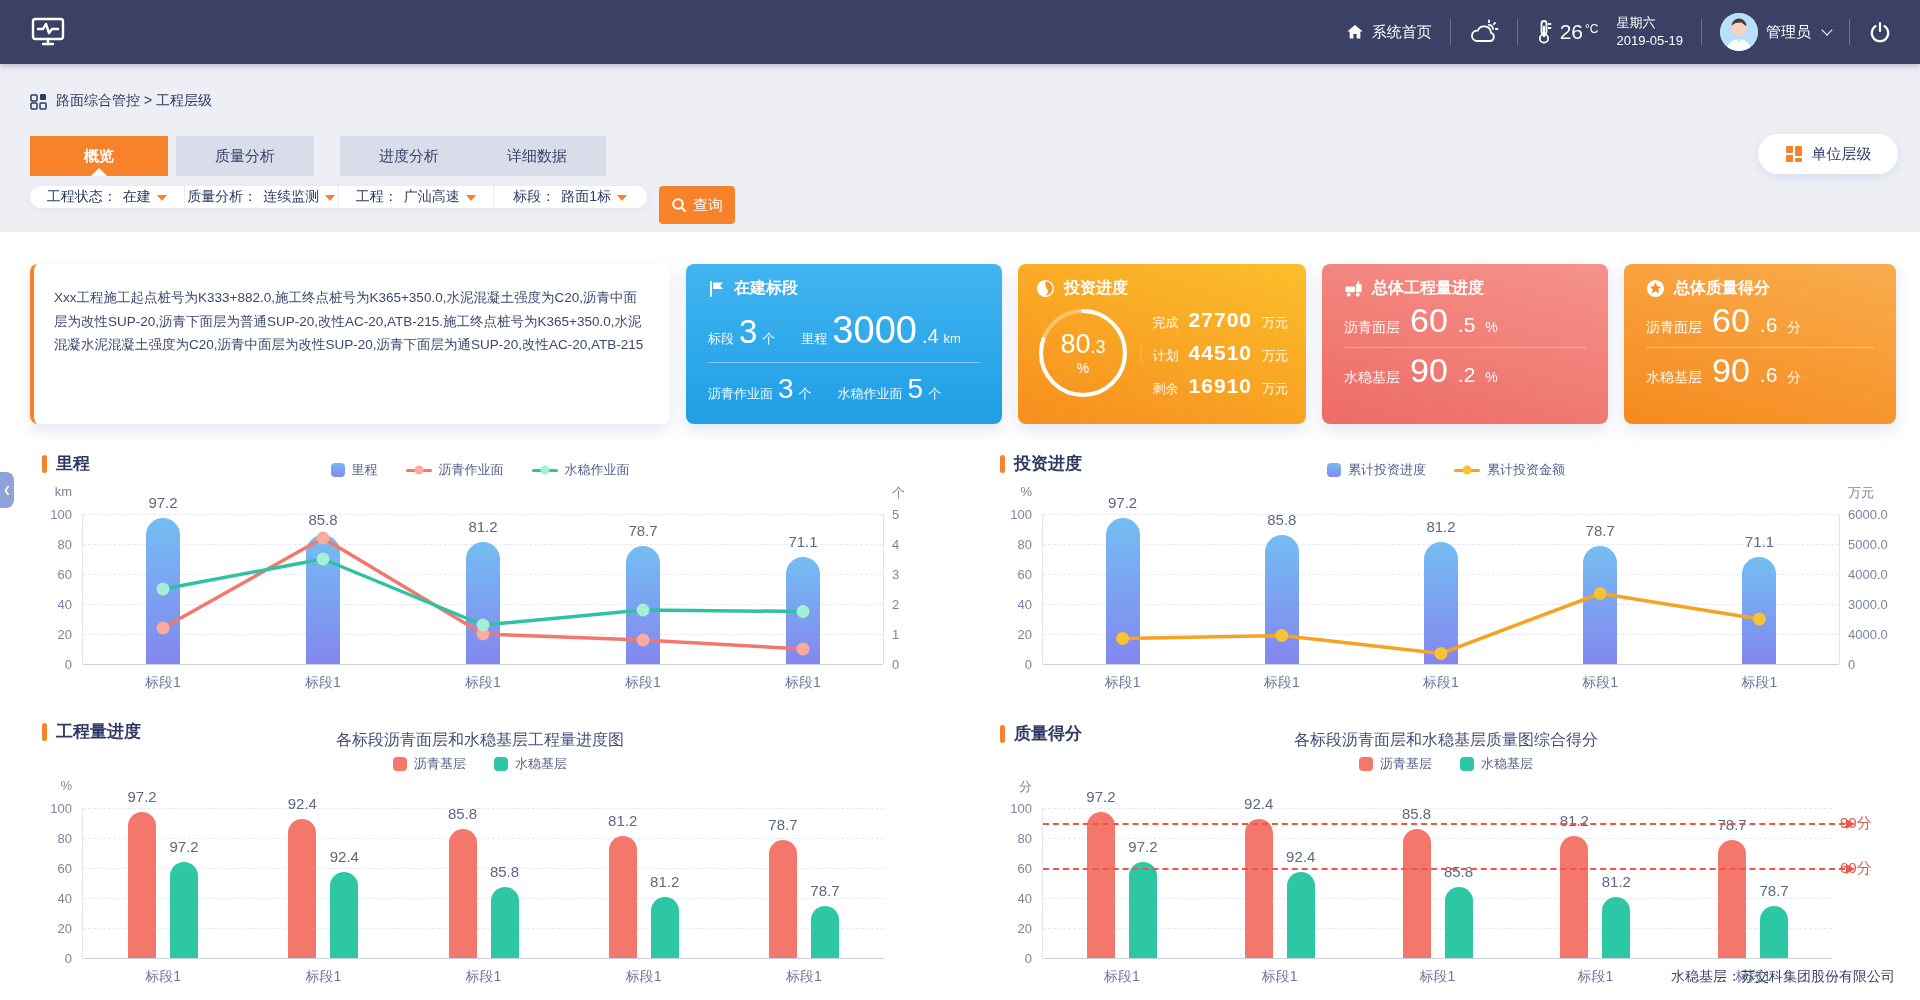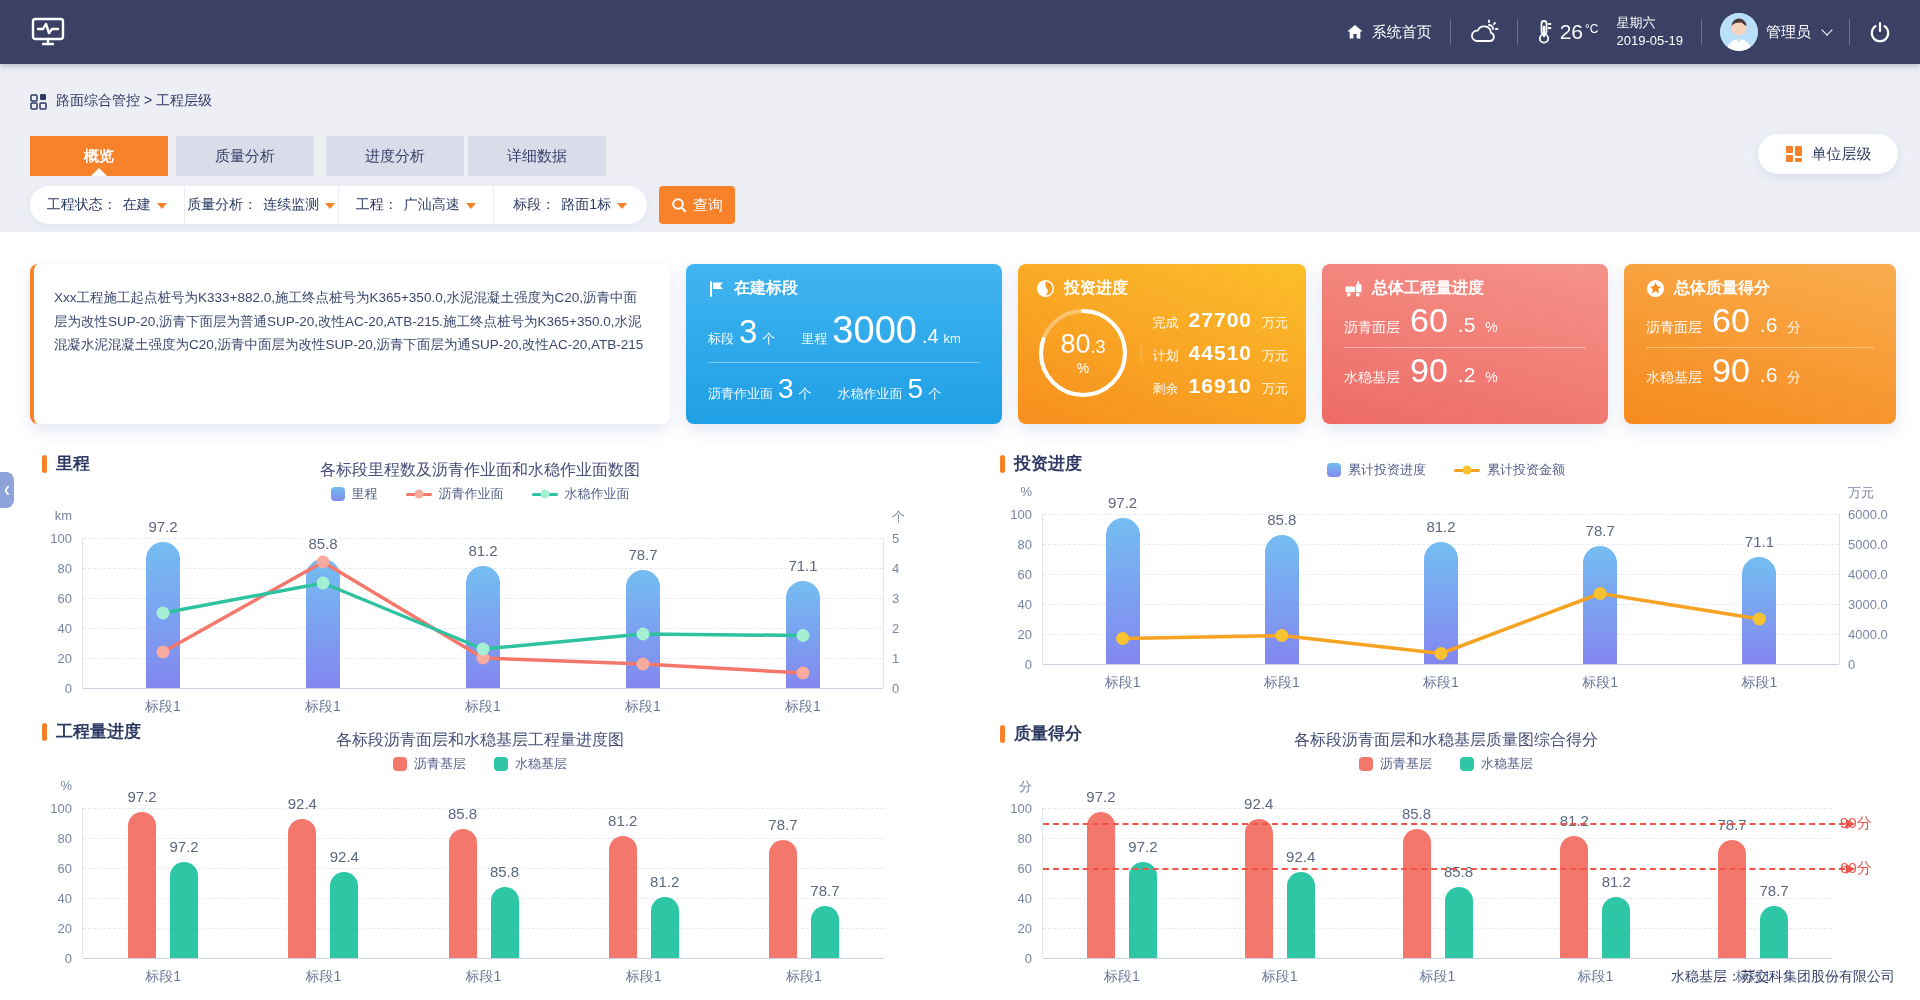--- a/index.html
+++ b/index.html
@@ -18,21 +18,21 @@
   .dateblock{font-size:13px;line-height:1.35;}
   .avatar{width:38px;height:38px;border-radius:50%;background:#b9e0f8;overflow:hidden;display:flex;align-items:flex-end;justify-content:center;}
   .caret-down{display:inline-block;width:8px;height:8px;border-right:1.5px solid #fff;border-bottom:1.5px solid #fff;transform:rotate(45deg);margin-left:4px;margin-top:-4px;}
 
   
   .breadcrumb{position:absolute;left:30px;top:92px;display:flex;align-items:center;gap:9px;font-size:14px;color:#2e3a63;}
   .tab{position:absolute;top:136px;height:40px;width:138px;background:#d9dce9;color:#38426b;font-size:15px;display:flex;align-items:center;justify-content:center;cursor:pointer;}
   .tab.active{background:#f8822a;color:#fff;font-weight:bold;}
   .tab.active::after{content:'';position:absolute;bottom:0;left:50%;transform:translateX(-50%);border-left:8px solid transparent;border-right:8px solid transparent;border-bottom:8px solid #fff;}
   .unit-btn{position:absolute;left:1758px;top:134px;width:140px;height:40px;background:#fff;border-radius:20px;display:flex;align-items:center;justify-content:center;gap:9px;font-size:15px;color:#323d66;box-shadow:0 3px 10px rgba(60,80,160,.12);cursor:pointer;}
-  .filterbar{position:absolute;left:30px;top:186px;width:617px;height:38px;background:#fff;border-radius:19px;display:flex;box-shadow:0 2px 8px rgba(60,80,160,.06);}
+  .filterbar{position:absolute;left:30px;top:186px;width:617px;height:22px;background:#fff;border-radius:19px;display:flex;box-shadow:0 2px 8px rgba(60,80,160,.06);}
   .f-item{flex:1;display:flex;align-items:center;justify-content:center;gap:6px;font-size:14px;color:#2b3a62;border-right:1px solid #ecedf4;cursor:pointer;white-space:nowrap;}
   .f-item:last-child{border-right:none;}
   .f-caret{width:0;height:0;border-left:5px solid transparent;border-right:5px solid transparent;border-top:6px solid #f8822a;margin-top:2px;}
   .search-btn{position:absolute;left:659px;top:186px;width:76px;height:38px;background:#f8822a;border-radius:4px;color:#fff;font-size:15px;display:flex;align-items:center;justify-content:center;gap:6px;cursor:pointer;}
   .white-panel{position:absolute;left:0;top:232px;right:0;bottom:0;background:#ffffff;}
 
   
   .card{position:absolute;top:264px;height:160px;border-radius:8px;color:#fff;box-shadow:0 6px 16px rgba(60,80,160,.14);}
   .card1{left:30px;width:640px;background:#fff;border-left:4px solid #f8822a;color:#333f68;padding:14px 20px;}
   .card1-title{display:flex;align-items:center;gap:8px;font-size:16px;font-weight:bold;color:#2e3a63;}
@@ -175,21 +175,21 @@
       <rect x="1" y="2" width="6" height="6" rx="1" fill="none" stroke="#2e3a63" stroke-width="1.5"></rect>
       <rect x="10" y="1" width="6" height="6" rx="1.2" fill="#2e3a63"></rect>
       <rect x="1" y="10" width="6" height="6" rx="1" fill="none" stroke="#2e3a63" stroke-width="1.5"></rect>
       <rect x="10" y="10" width="6" height="6" rx="1" fill="none" stroke="#2e3a63" stroke-width="1.5"></rect>
     </svg>
     <span>路面综合管控 &gt; 工程层级</span>
   </div>
 
   <div class="tab active" style="left:30px">概览</div>
   <div class="tab" style="left:176px">质量分析</div>
-  <div class="tab" style="left:326px">进度分析</div>
+  <div class="tab" style="left:340px">进度分析</div>
   <div class="tab" style="left:468px">详细数据</div>
 
   <div class="unit-btn">
     <svg width="18" height="18" viewBox="0 0 18 18" fill="#f8822a">
       <rect x="1" y="1" width="7" height="7" rx="1"></rect>
       <rect x="1" y="10" width="7" height="7" rx="1"></rect>
       <rect x="10" y="1" width="7" height="10" rx="1"></rect>
       <rect x="10" y="13" width="7" height="4" rx="1"></rect>
     </svg>
     <span>单位层级</span>
@@ -370,21 +370,20 @@
       <span>投资进度</span>
     </div>
   <div class="sec" style="left:42px;top:720px">
       <span>工程量进度</span>
     </div>
   <div class="sec" style="left:1000px;top:722px">
       <span>质量得分</span>
     </div>
 
   <div class="chart" id="chartm0" style="left:30px;top:458px;width:900px">
-      <div class="c-title">各标段里程数及沥青作业面和水稳作业面数图</div>
       <div class="c-legend">
         <div class="lg-item">
           <div class="lg-sq" style="background: linear-gradient(rgb(116, 189, 242), rgb(131, 135, 239));"></div>
           <span>里程</span>
         </div>
         <div class="lg-item">
           <div class="lg-line-wrap">
             <div class="lg-line" style="background: rgb(244, 119, 108);"></div>
             <div class="lg-dot" style="background: rgb(249, 171, 159);"></div>
           </div>

